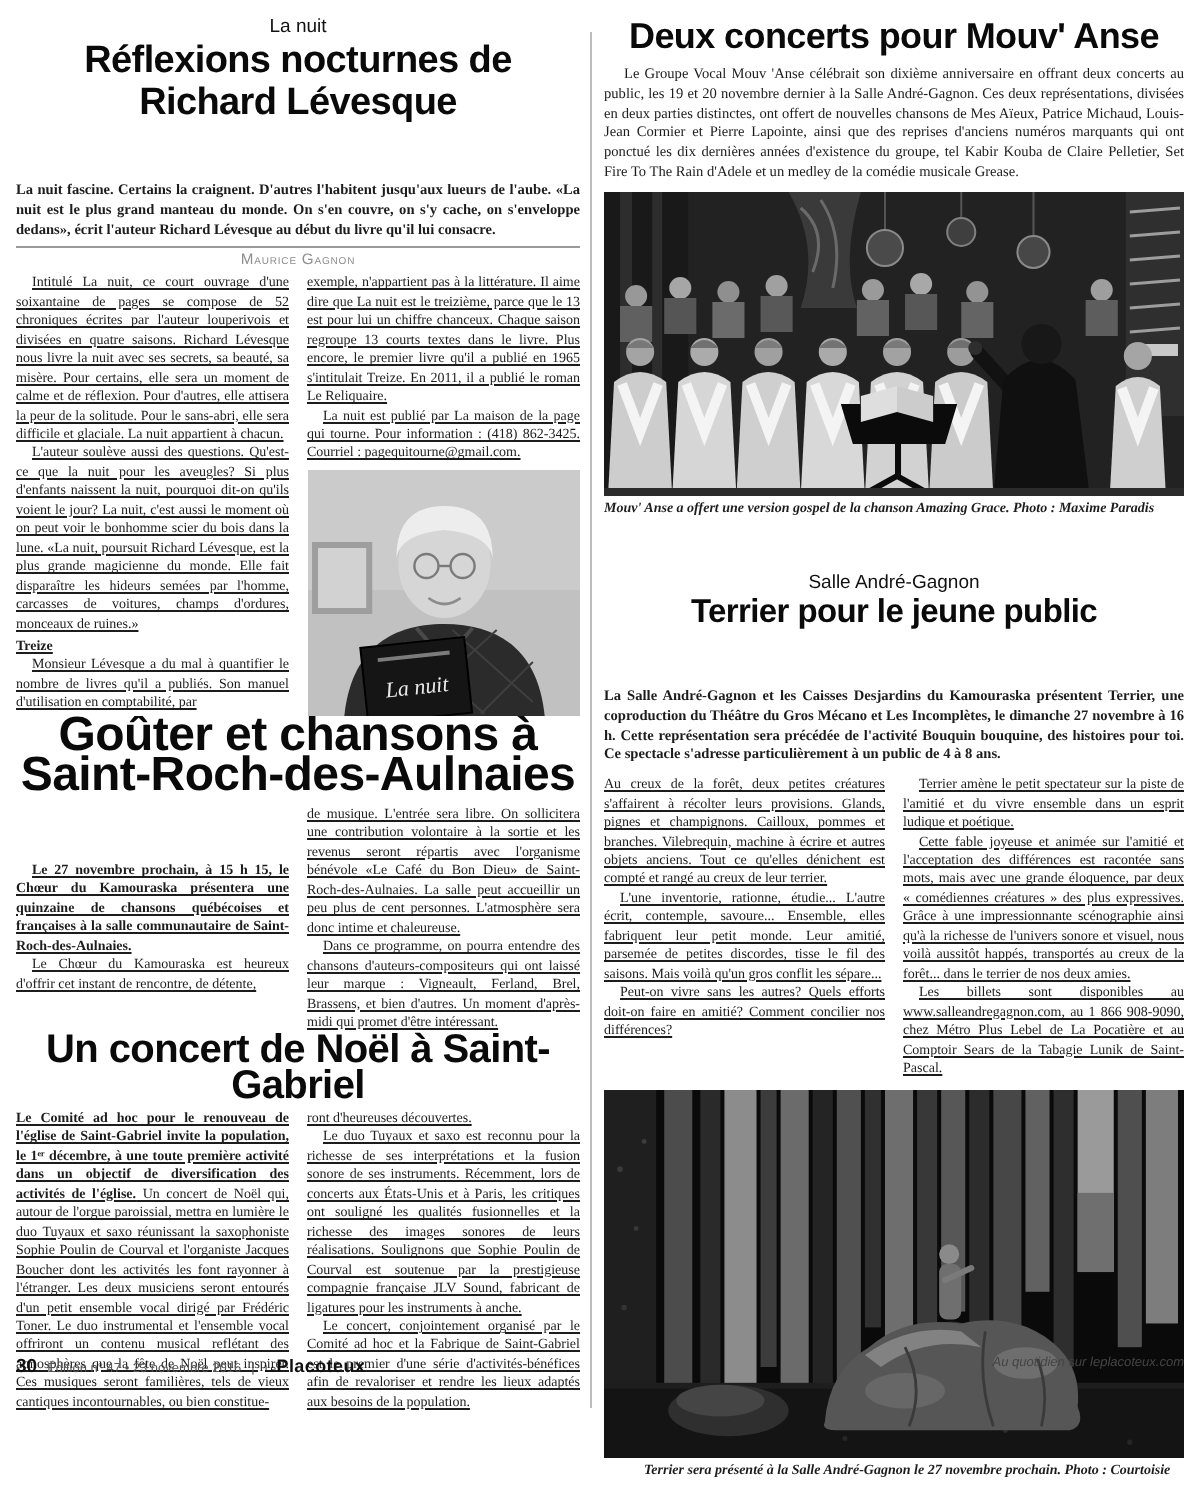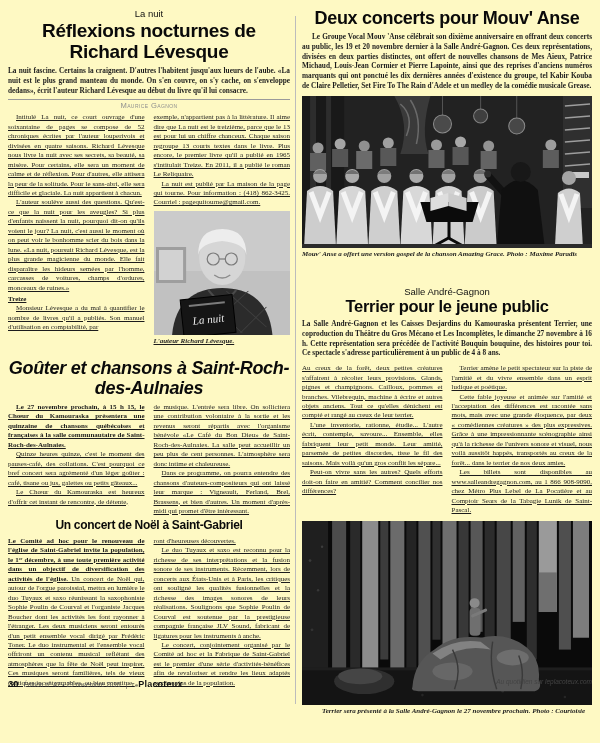--- a/index.html
+++ b/index.html
@@ -1,37 +1,37 @@
 <!DOCTYPE html>
 <html lang="fr"><head>
 <meta charset="utf-8">
 <style>
   * { margin:0; padding:0; box-sizing:border-box; }
   html,body { width:600px; height:743px; }
   body { background:#e9e9e7; }
-  .page { position:relative; width:600px; height:743px; background:#fef9c3;
+  .page { position:relative; width:600px; height:743px; background:#ffffff;
           font-family:"Liberation Serif", serif; color:#1c1c1c; overflow:hidden; }
 
   .sec-left  { position:absolute; left:8px;   top:8px; width:282px; }
   .sec-right { position:absolute; left:302px; top:8px; width:290px; }
   .divider   { position:absolute; left:295px; top:16px; height:688px; width:1px; background:#bcbcbc; }
 
   .kicker { font-family:"Liberation Sans",sans-serif; font-size:9.5px; line-height:11px;
             text-align:center; color:#111; }
   .headline { font-family:"Liberation Sans",sans-serif; font-weight:bold; text-align:center;
               color:#0a0a0a; letter-spacing:-0.3px; }
   .h-nuit    { font-size:19px;   line-height:21px; margin-top:1px; }
-  .h-gouter  { font-size:18px;   line-height:20px;font-style:italic; }
-  .h-noel    { font-size:12px;   line-height:18px; }
+  .h-gouter  { font-size:24px;   line-height:20px; }
+  .h-noel    { font-size:20px;   line-height:18px; }
   .h-mouv    { font-size:18px;   line-height:20px; }
   .h-terrier { font-size:16.5px; line-height:18px; }
 
-  .lead { font-size:7.3px; line-height:9.8px; text-align:justify; margin-top:4px;font-weight:bold; }
+  .lead { font-size:7.3px; line-height:9.8px; text-align:justify; margin-top:4px; }
   .lead.ind { text-indent:10px; }
-  .bold { font-weight:bold; }
+  .bold { font-weight:bold;margin-top:28px; }
   .rule { border:none; border-top:1px solid #9a9a9a; margin:4px 0 1px; }
   .byline { font-family:"Liberation Sans",sans-serif; font-variant:small-caps; font-size:7.6px;
             color:#8f8f8f; text-align:center; letter-spacing:0.4px; }
 
   .cols { display:flex; gap:9px; margin-top:3px; }
   .col  { flex:1 1 0; min-width:0;text-decoration:underline; }
   .col p { font-size:7px; line-height:9.45px; text-align:justify; text-indent:8px; }
   .col p.noind { text-indent:0; }
   .subhead { font-size:7.2px; font-weight:bold; text-align:center; margin-top:2px; text-indent:0 !important; }
 
@@ -101,21 +101,20 @@
           <div class="caption">L'auteur Richard Lévesque.</div>
         </div>
       </div>
     </div>
 
     <div class="art-gouter">
       <div class="headline h-gouter">Goûter et chansons à Saint-Roch-des-Aulnaies</div>
       <div class="cols" style="margin-top:5px;">
         <div class="col">
           <p class="bold">Le 27 novembre prochain, à 15 h 15, le Chœur du Kamouraska présentera une quinzaine de chansons québécoises et françaises à la salle communautaire de Saint-Roch-des-Aulnaies.</p>
-          <p>Quinze heures quinze, c'est le moment des pauses-café, des collations. C'est pourquoi ce bref concert sera agrémenté d'un léger goûter : café, tisane ou jus, galettes ou petits gâteaux...</p>
           <p>Le Chœur du Kamouraska est heureux d'offrir cet instant de rencontre, de détente,</p>
         </div>
         <div class="col">
           <p class="noind">de musique. L'entrée sera libre. On sollicitera une contribution volontaire à la sortie et les revenus seront répartis avec l'organisme bénévole «Le Café du Bon Dieu» de Saint-Roch-des-Aulnaies. La salle peut accueillir un peu plus de cent personnes. L'atmosphère sera donc intime et chaleureuse.</p>
           <p>Dans ce programme, on pourra entendre des chansons d'auteurs-compositeurs qui ont laissé leur marque : Vigneault, Ferland, Brel, Brassens, et bien d'autres. Un moment d'après-midi qui promet d'être intéressant.</p>
         </div>
       </div>
     </div>
 
     <div>

